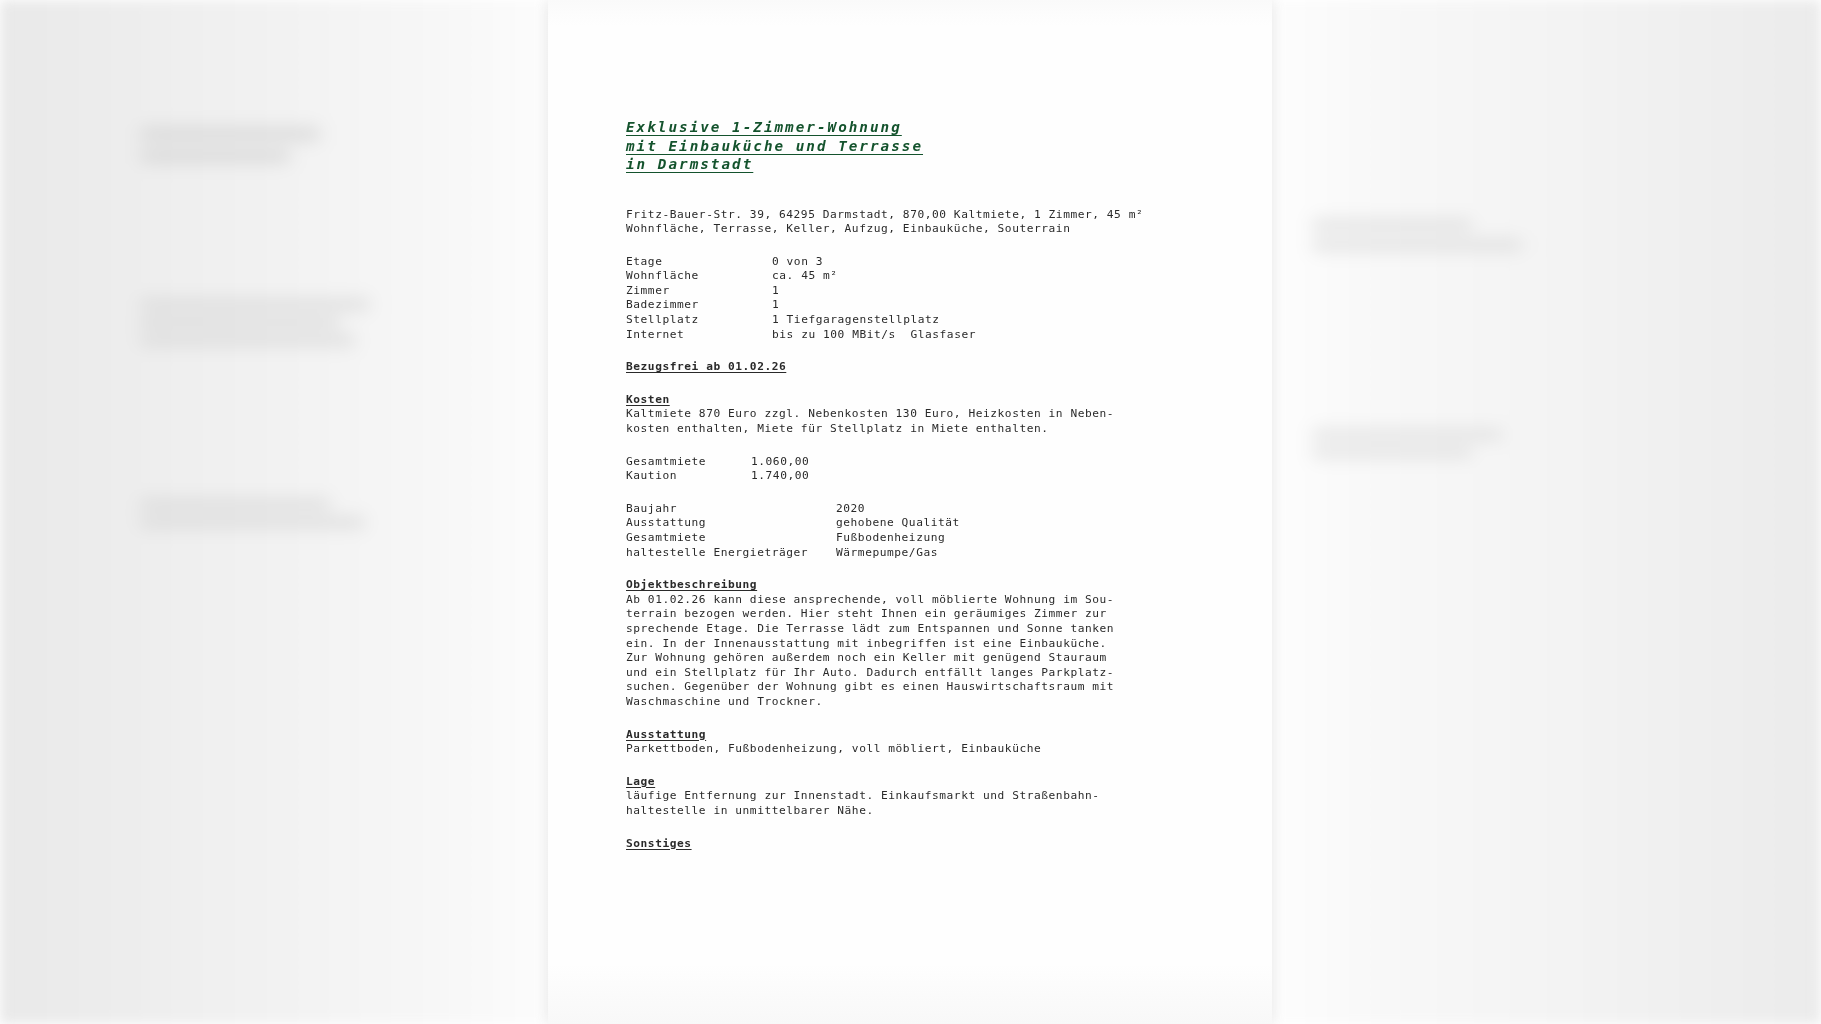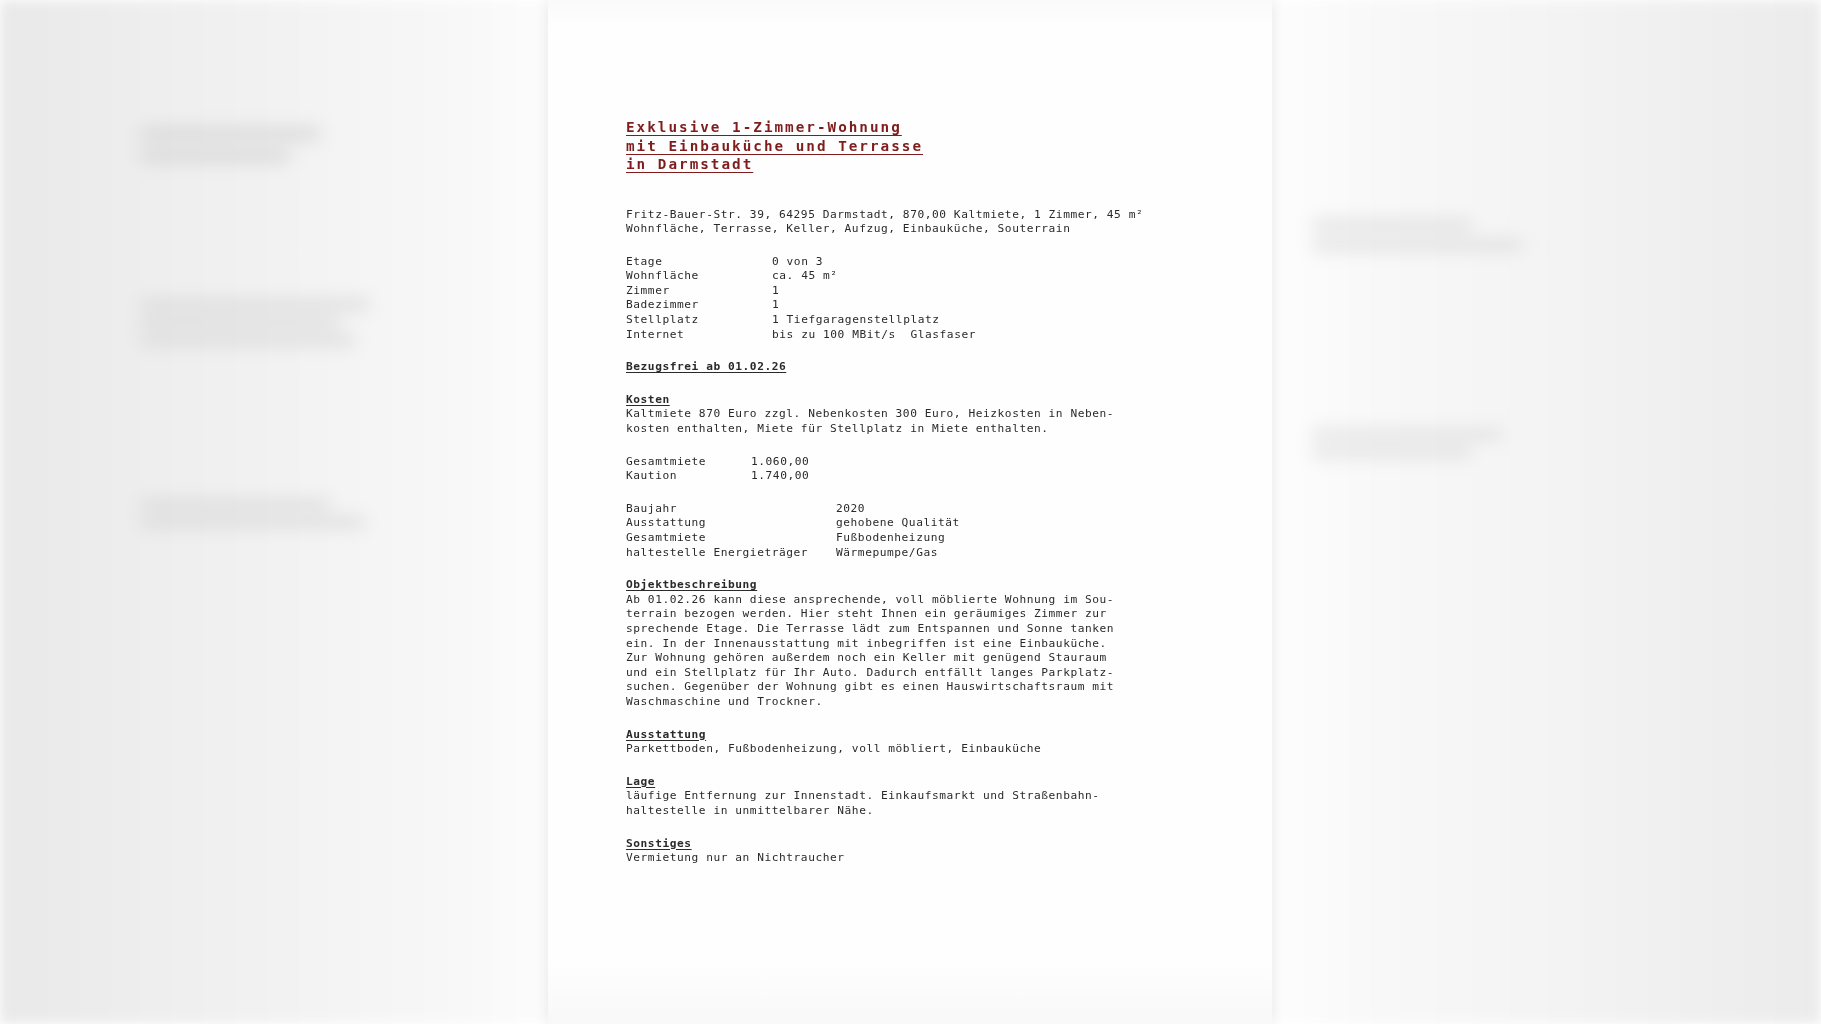--- a/index.html
+++ b/index.html
@@ -68,23 +68,24 @@
     color: #2a2a2a;
     font-size: 11.2px;
     line-height: 14.6px;
     letter-spacing: 0.55px;
   }
   .title {
     font-weight: bold;
     font-size: 14.3px;
     line-height: 18.5px;
     letter-spacing: 2.0px;
-    color: #7f1d1d;
+    color: #14532d;
     text-decoration: underline;
     text-underline-offset: 3px;
+    font-style: italic;
   }
   .title div { white-space: pre; }
   .gap-lg { height: 34px; }
   .gap-md { height: 18px; }
   .para { white-space: pre; }
   .section-head {
     font-weight: bold;
     text-decoration: underline;
     text-underline-offset: 2px;
     letter-spacing: 0.55px;
@@ -182,21 +183,21 @@
       </tbody>
         </table>
 
       <div class="gap-md"></div>
 
       <div class="section-head">Bezugsfrei ab 01.02.26</div>
 
       <div class="gap-md"></div>
 
       <div class="section-head">Kosten</div>
-      <div class="para">Kaltmiete 870 Euro zzgl. Nebenkosten 300 Euro, Heizkosten in Neben-</div>
+      <div class="para">Kaltmiete 870 Euro zzgl. Nebenkosten 130 Euro, Heizkosten in Neben-</div>
       <div class="para">kosten enthalten, Miete für Stellplatz in Miete enthalten.</div>
 
       <div class="gap-md"></div>
 
       <table class="kv">
         <tbody>
             <tr>
           <td class="k-kosten">Gesamtmiete</td>
           <td>1.060,00</td>
         </tr>
@@ -249,20 +250,19 @@
 
       <div class="gap-md"></div>
 
       <div class="section-head">Lage</div>
       <div class="para">läufige Entfernung zur Innenstadt. Einkaufsmarkt und Straßenbahn-</div>
       <div class="para">haltestelle in unmittelbarer Nähe.</div>
 
       <div class="gap-md"></div>
 
       <div class="section-head">Sonstiges</div>
-      <div class="para">Vermietung nur an Nichtraucher</div>
 
     </div>
   </div>
 
   <div class="fade-top"></div>
   <div class="fade-bottom"></div>
 </div>
 
 </body></html>

